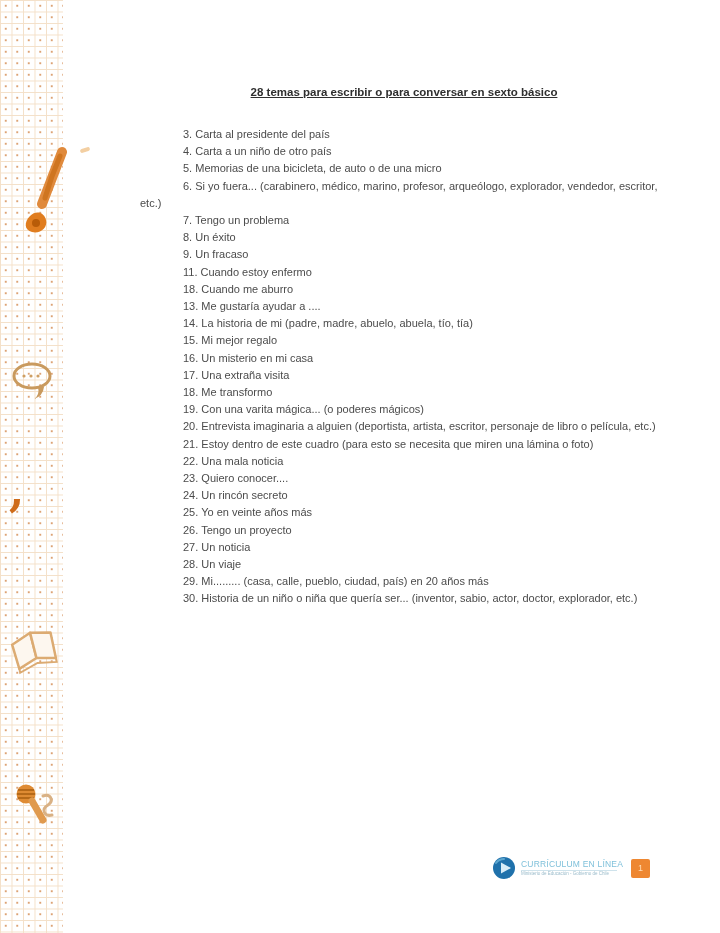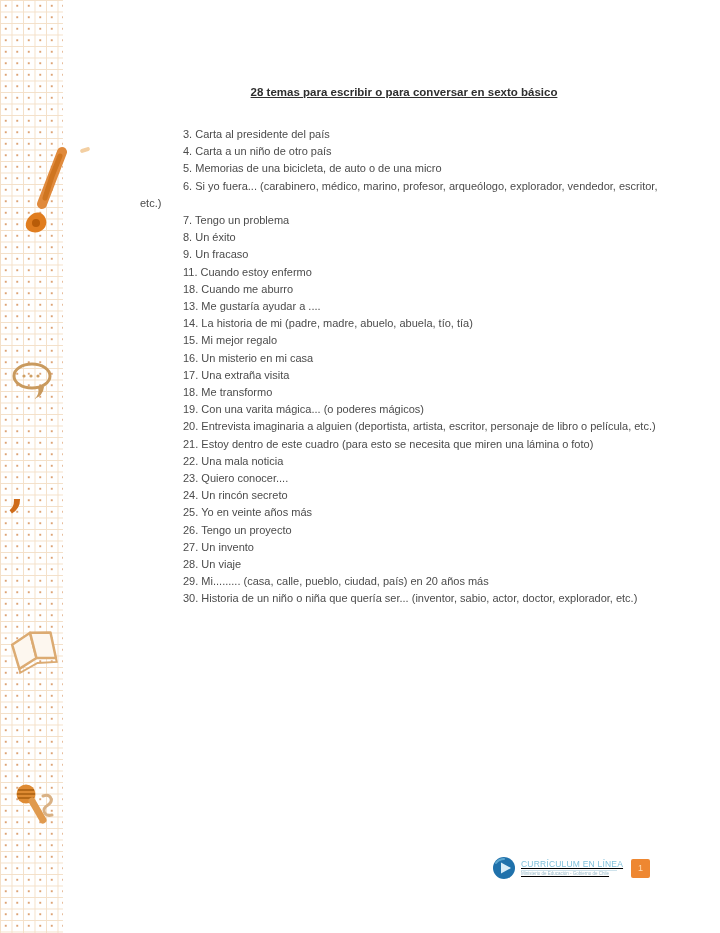--- a/index.html
+++ b/index.html
@@ -43,21 +43,21 @@
     text-indent:43px;
     color:#4b4b4b;
   }
 
   
   .footer{
     position:absolute;left:492px;top:854px;height:28px;
     display:flex;align-items:center;
   }
   .logo-mark{width:24px;height:24px;flex:0 0 auto;}
-  .logo-textblock{margin-left:5px;width:96px;text-decoration:underline;}
+  .logo-textblock{margin-left:5px;width:96px;}
   .logo-main{
     font-size:8.5px;line-height:9px;letter-spacing:.2px;
     color:#7fc0da;white-space:nowrap;
   }
   .logo-sub{
     font-size:4.5px;line-height:6px;color:#9bbccb;
     border-top:1px solid #cfe3ec;margin-top:1px;
     white-space:nowrap;overflow:hidden;
   }
   .page-box{
@@ -128,21 +128,21 @@
       <p class="topic"><span>17. </span><span>Una extraña visita</span></p>
       <p class="topic"><span>18. </span><span>Me transformo</span></p>
       <p class="topic"><span>19. </span><span>Con una varita mágica... (o poderes mágicos)</span></p>
       <p class="topic"><span>20. </span><span>Entrevista imaginaria a alguien (deportista, artista, escritor, personaje de libro o película, etc.)</span></p>
       <p class="topic"><span>21. </span><span>Estoy dentro de este cuadro (para esto se necesita que miren una lámina o foto)</span></p>
       <p class="topic"><span>22. </span><span>Una mala noticia</span></p>
       <p class="topic"><span>23. </span><span>Quiero conocer....</span></p>
       <p class="topic"><span>24. </span><span>Un rincón secreto</span></p>
       <p class="topic"><span>25. </span><span>Yo en veinte años más</span></p>
       <p class="topic"><span>26. </span><span>Tengo un proyecto</span></p>
-      <p class="topic"><span>27. </span><span>Un invento</span></p>
+      <p class="topic"><span>27. </span><span>Un noticia</span></p>
       <p class="topic"><span>28. </span><span>Un viaje</span></p>
       <p class="topic"><span>29. </span><span>Mi......... (casa, calle, pueblo, ciudad, país) en 20 años más</span></p>
       <p class="topic"><span>30. </span><span>Historia de un niño o niña que quería ser... (inventor, sabio, actor, doctor, explorador, etc.)</span></p>
     </div>
 </main>
 
 <footer class="footer">
   <svg class="logo-mark" width="24" height="24" viewBox="0 0 24 24">
     <circle cx="12" cy="12" r="11" fill="#1f71ab"></circle>
     <path d="M4,7 a10,10 0 0 1 8,-4" stroke="#5ea7cf" stroke-width="2" fill="none" stroke-linecap="round"></path>

